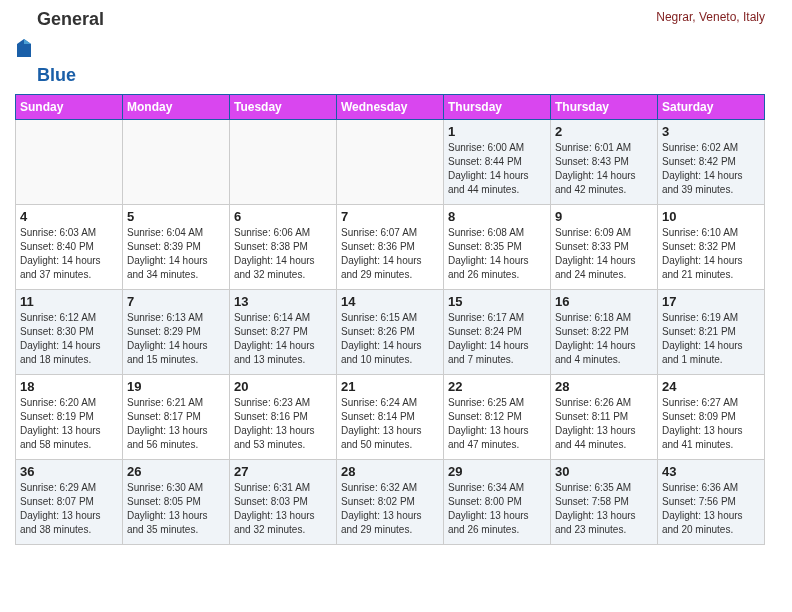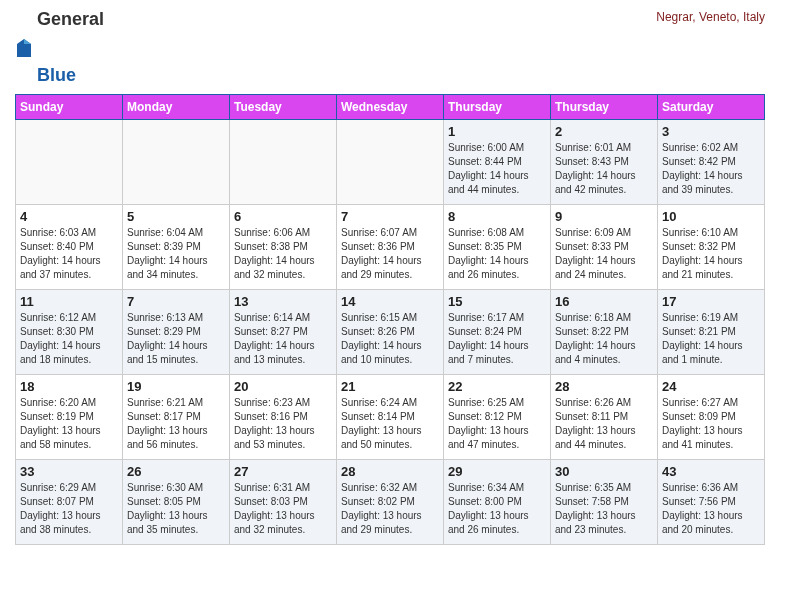--- a/index.html
+++ b/index.html
@@ -233,21 +233,21 @@
             <span class="day-number">28</span>
             <div class="day-info">Sunrise: 6:26 AM<br>Sunset: 8:11 PM<br>Daylight: 13 hours and 44 minutes.</div>
           </td>
           <td>
             <span class="day-number">24</span>
             <div class="day-info">Sunrise: 6:27 AM<br>Sunset: 8:09 PM<br>Daylight: 13 hours and 41 minutes.</div>
           </td>
         </tr>
         <tr>
           <td>
-            <span class="day-number">33</span>
+            <span class="day-number">36</span>
             <div class="day-info">Sunrise: 6:29 AM<br>Sunset: 8:07 PM<br>Daylight: 13 hours and 38 minutes.</div>
           </td>
           <td>
             <span class="day-number">26</span>
             <div class="day-info">Sunrise: 6:30 AM<br>Sunset: 8:05 PM<br>Daylight: 13 hours and 35 minutes.</div>
           </td>
           <td>
             <span class="day-number">27</span>
             <div class="day-info">Sunrise: 6:31 AM<br>Sunset: 8:03 PM<br>Daylight: 13 hours and 32 minutes.</div>
           </td>

